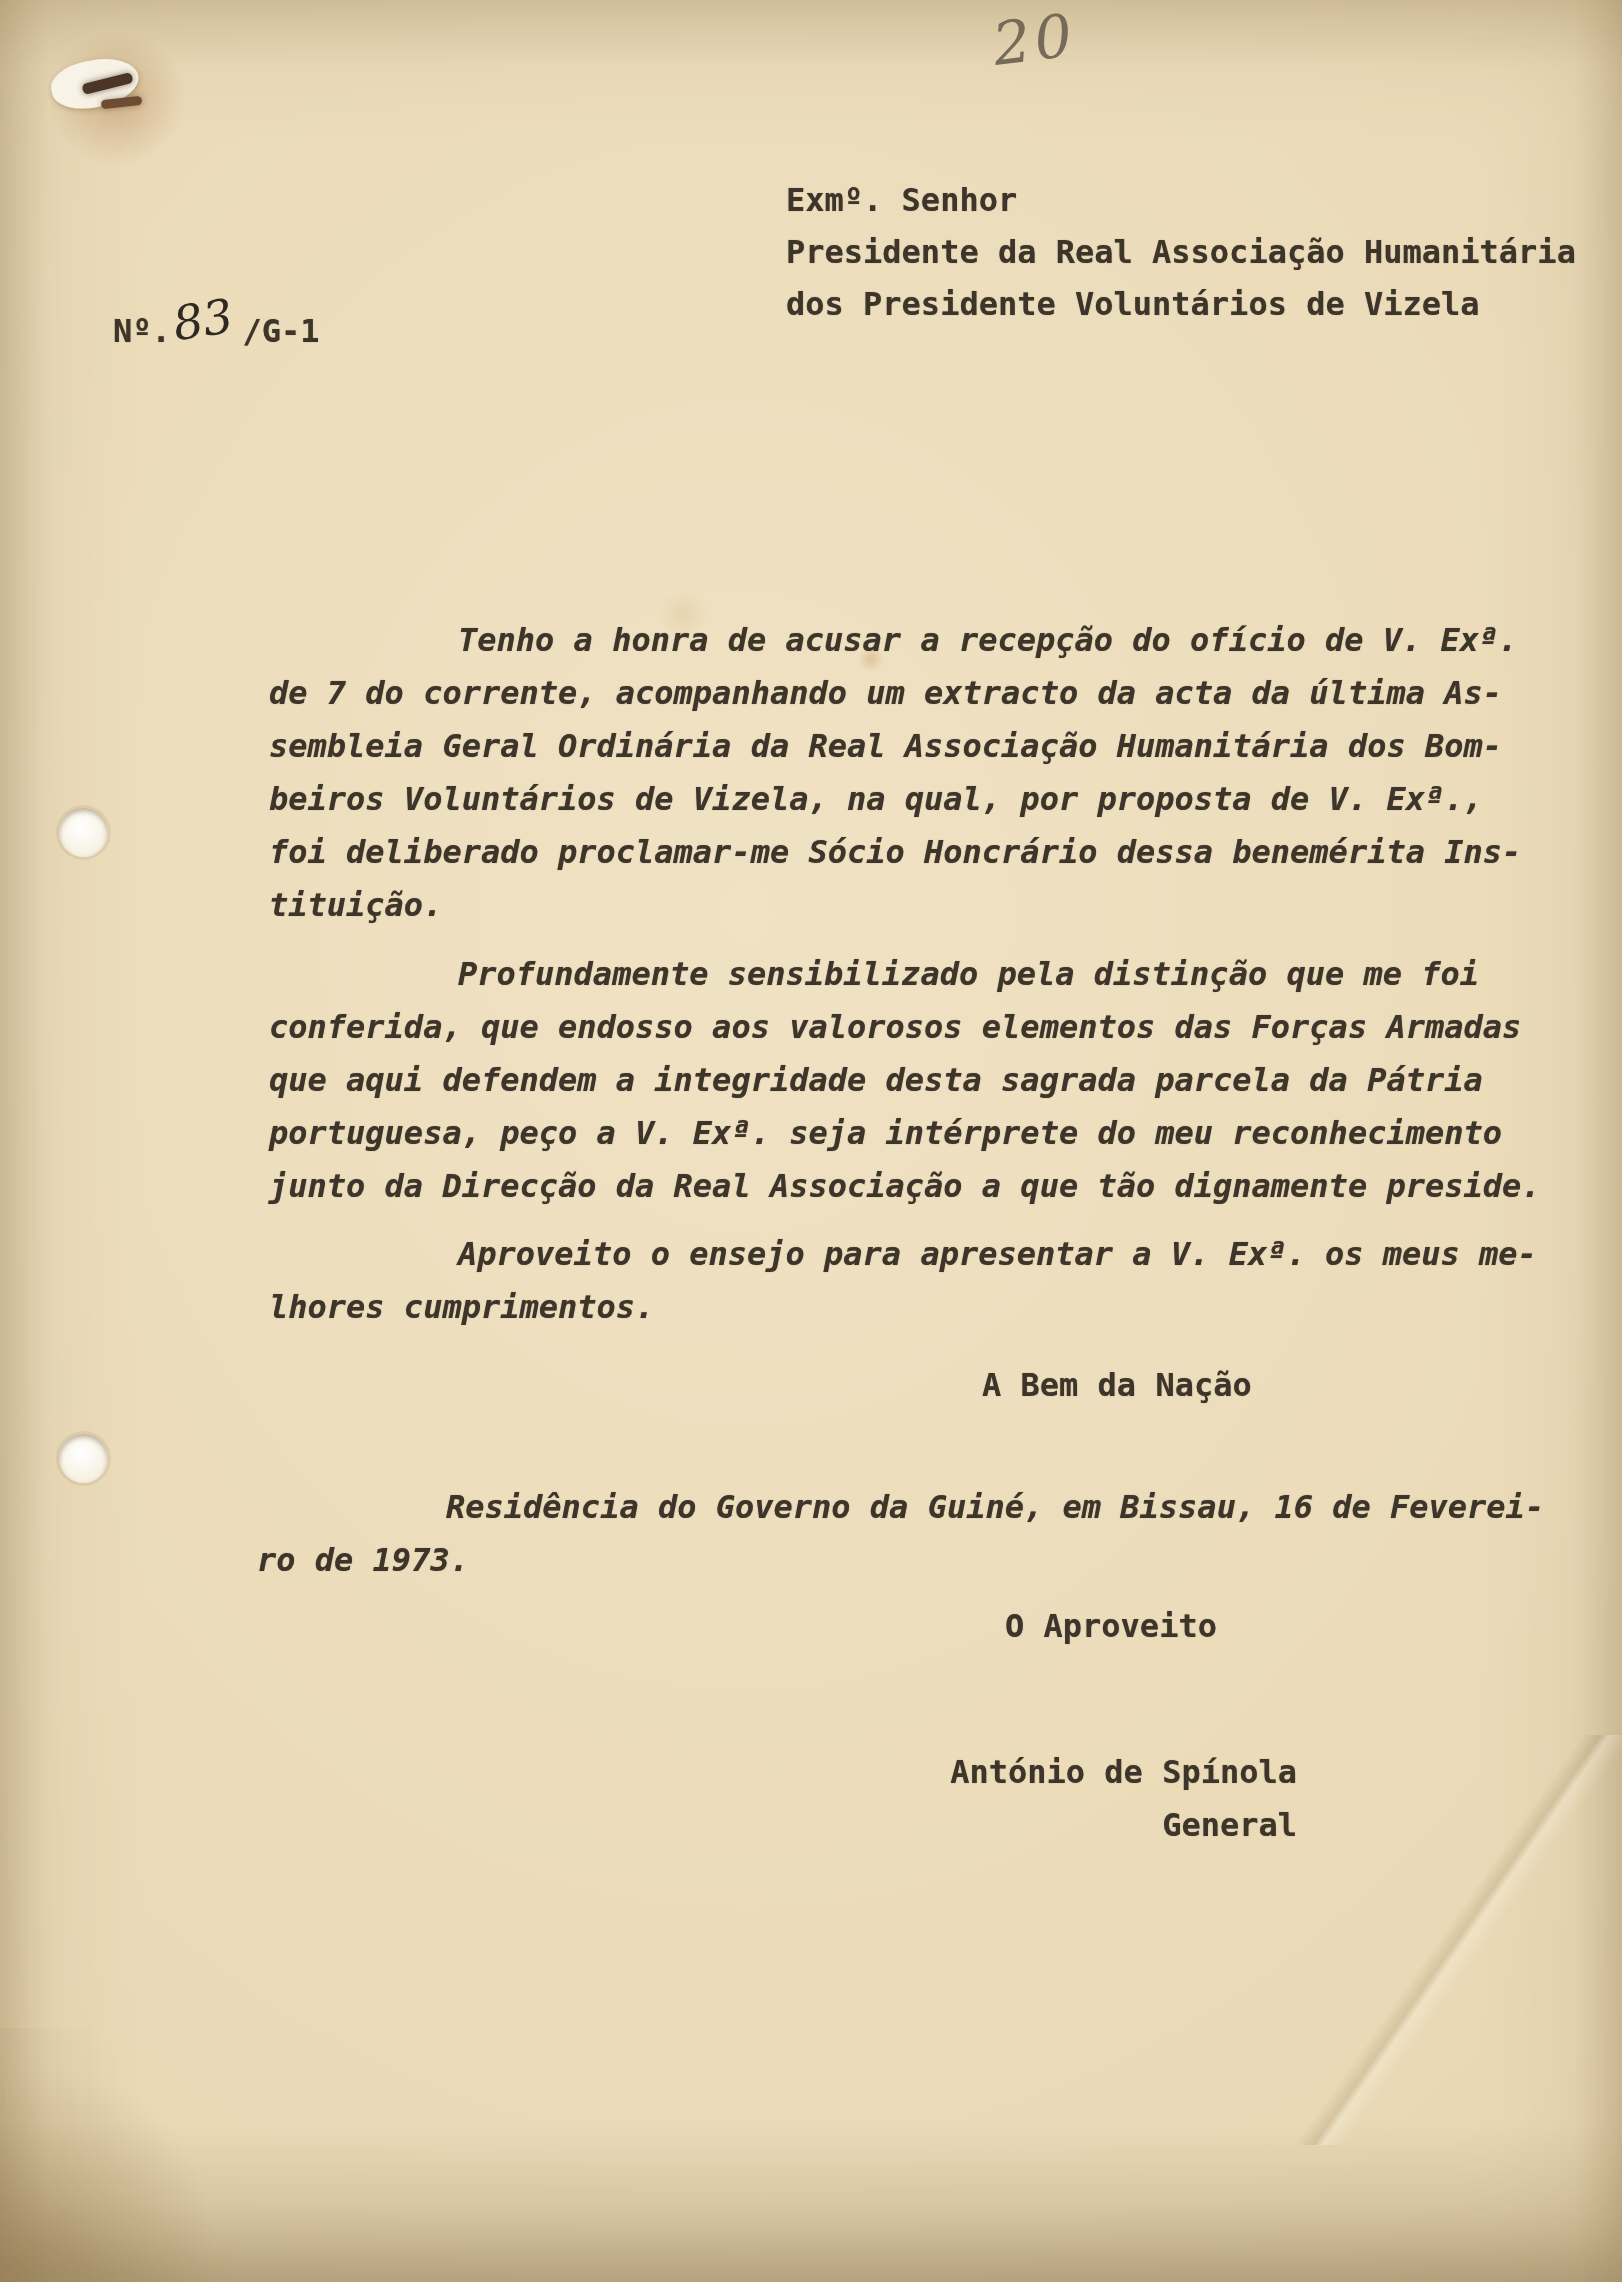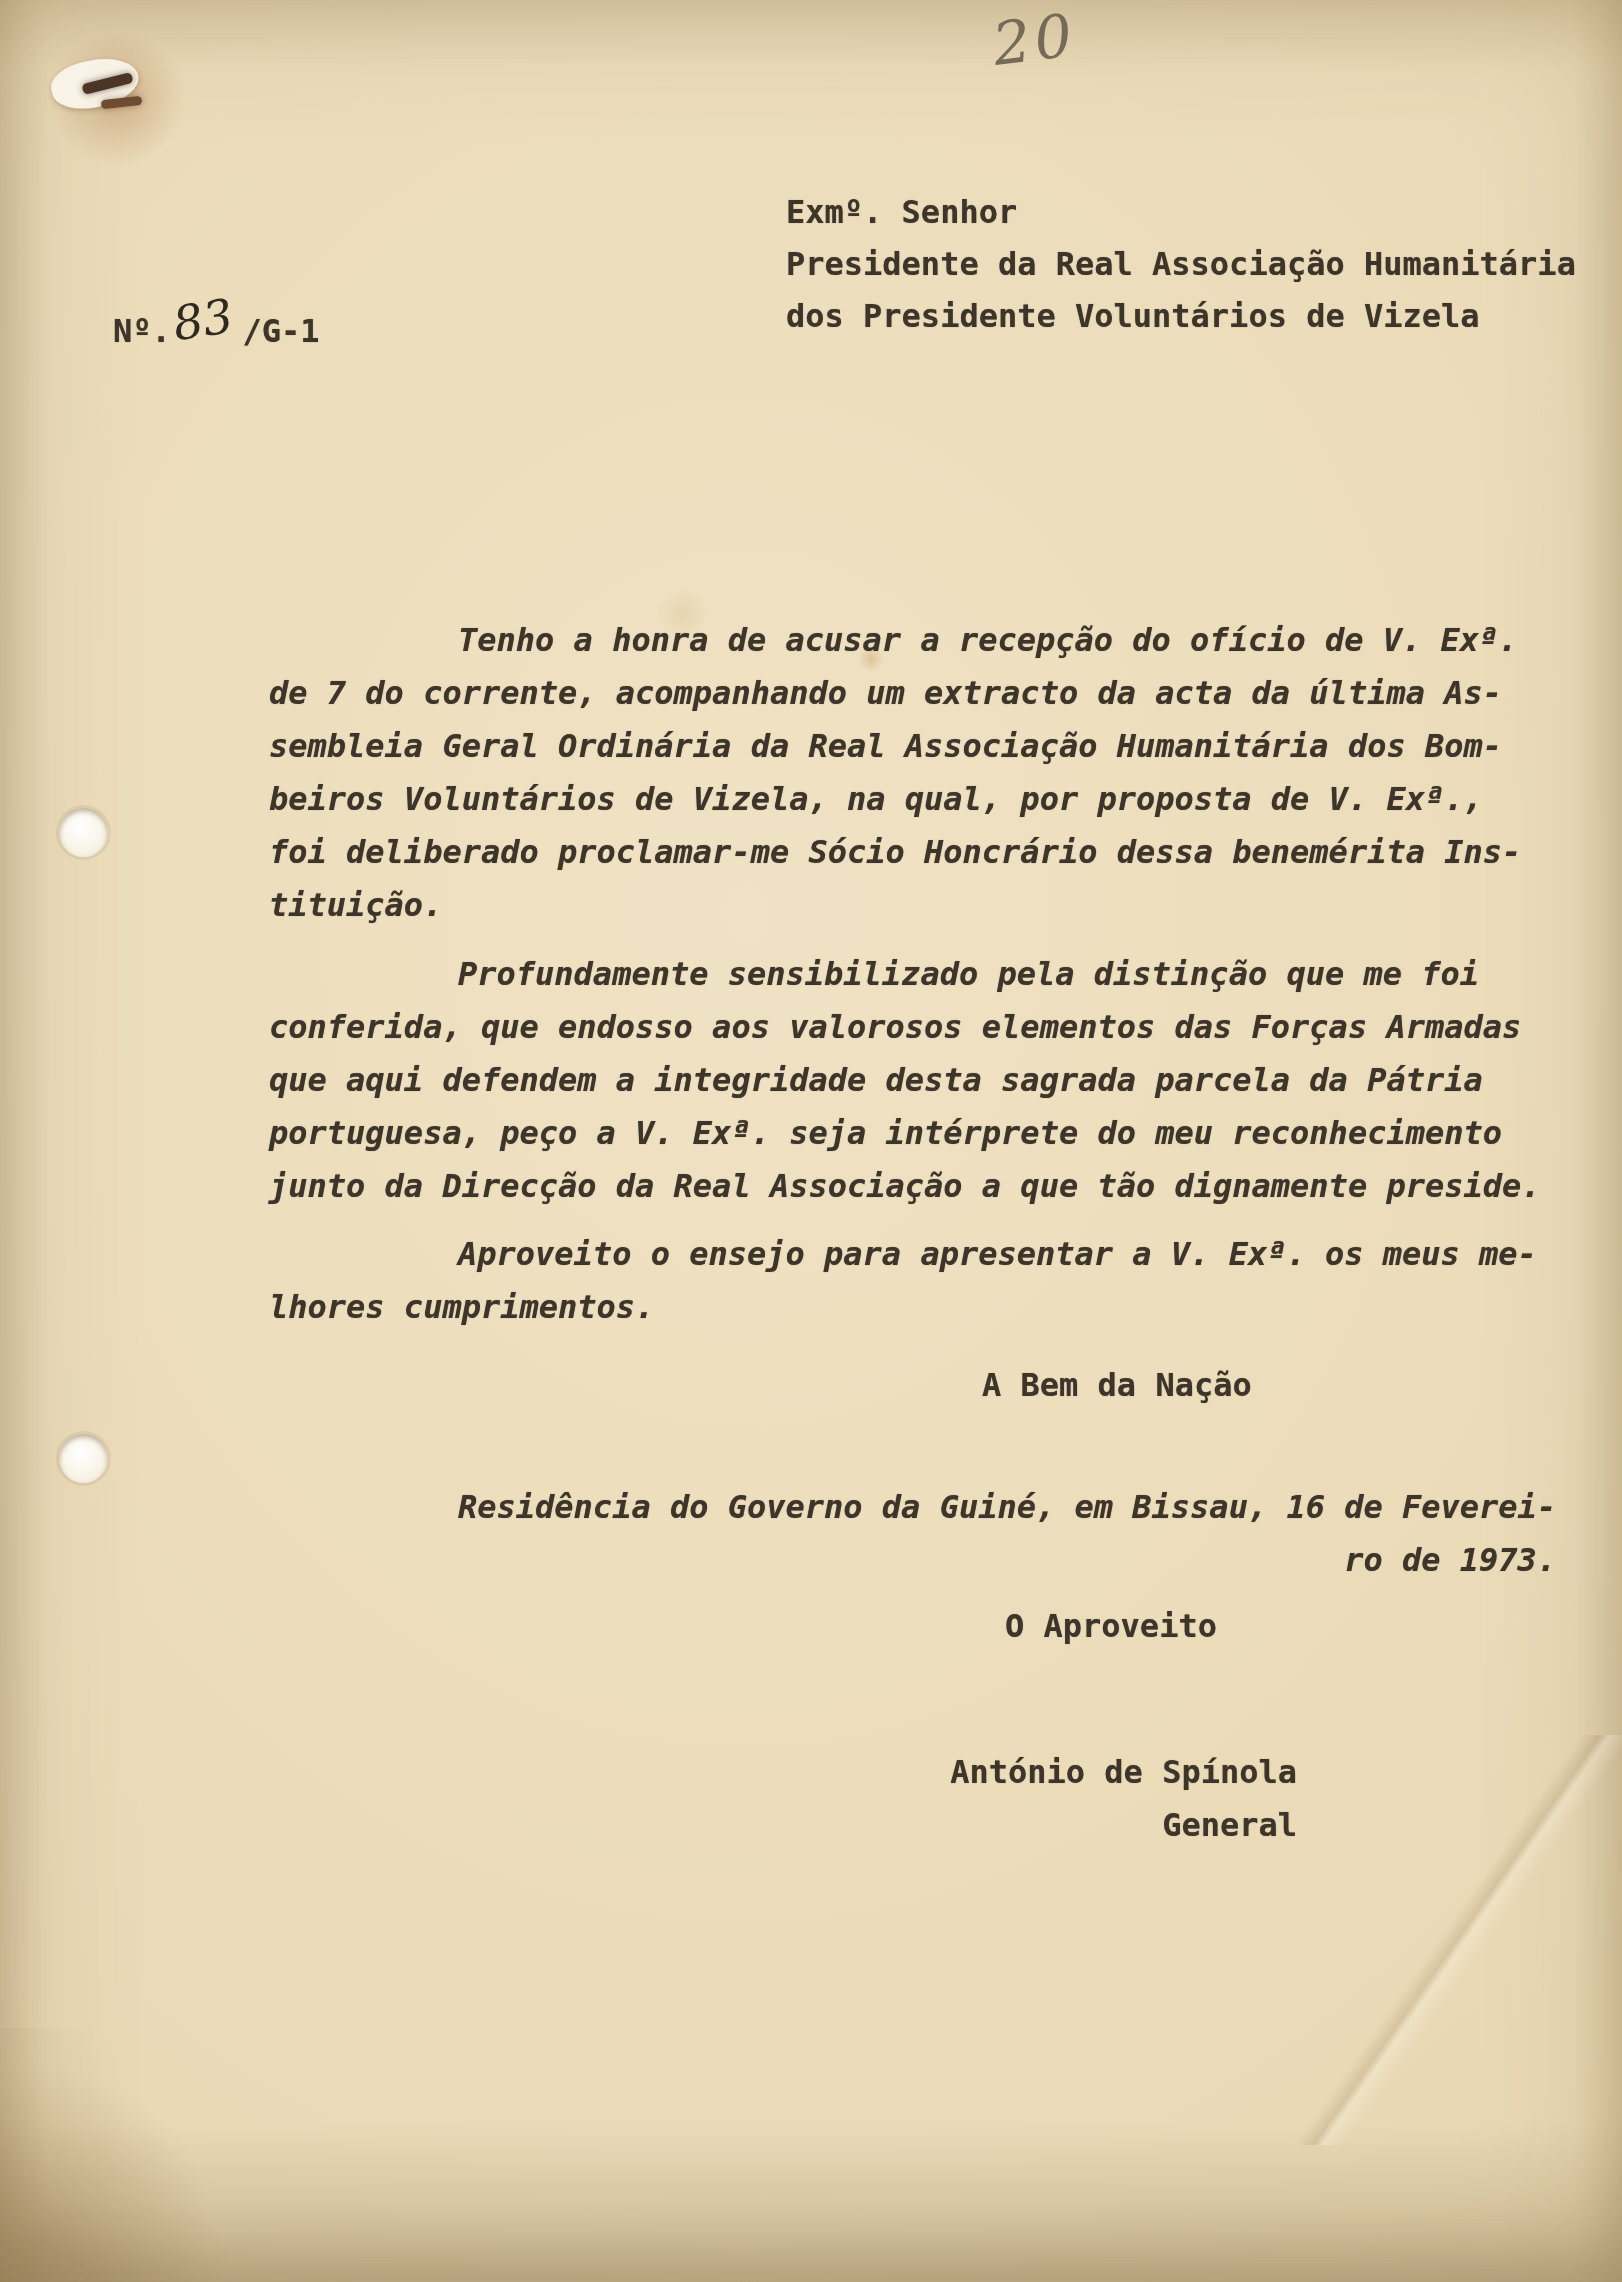--- a/index.html
+++ b/index.html
@@ -26,28 +26,28 @@
 
   .typed {
     font-size: 32px;
     line-height: 53px;
     text-shadow: 0 0 1px rgba(61,53,42,0.55);
   }
 
   .pre { white-space: pre; font-style: italic; }
   .indent { text-indent: 189px; }
 
-  .recipient { position: absolute; left: 786px; top: 186px; line-height: 52px; }
+  .recipient { position: absolute; left: 786px; top: 174px; line-height: 52px; }
   .ref-line  { position: absolute; left: 113px; top: 305px; }
 
   .body-block { position: absolute; left: 269px; top: 614px; }
   .para { margin: 0 0 15.6px 0; }
 
   .motto     { position: absolute; left: 982px; top: 1359px; }
-  .dateline  { position: absolute; left: 269px;  top: 1481px; text-align: right; }
+  .dateline  { position: absolute; left: 257px;  top: 1481px; }
   .governor  { position: absolute; left: 1005px; top: 1600px; }
   .sigblock  { position: absolute; left: 946px;  top: 1746px; width: 351px; text-align: right; }
 
   .handwritten {
     font-family: "DejaVu Serif", "Liberation Serif", serif;
     font-style: italic;
     font-weight: normal;
     text-shadow: none;
   }
   .page-num {

